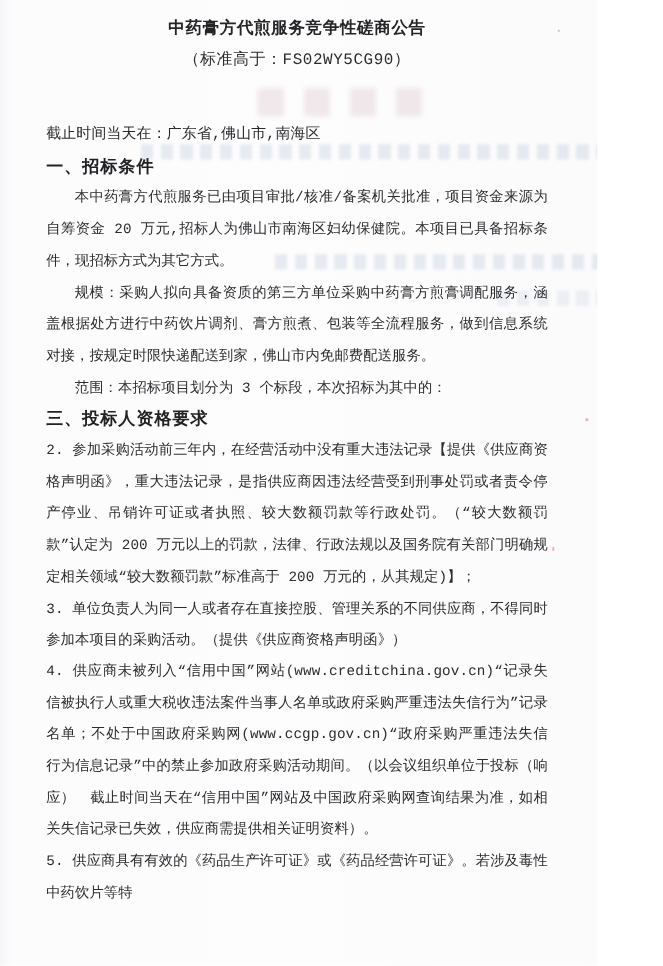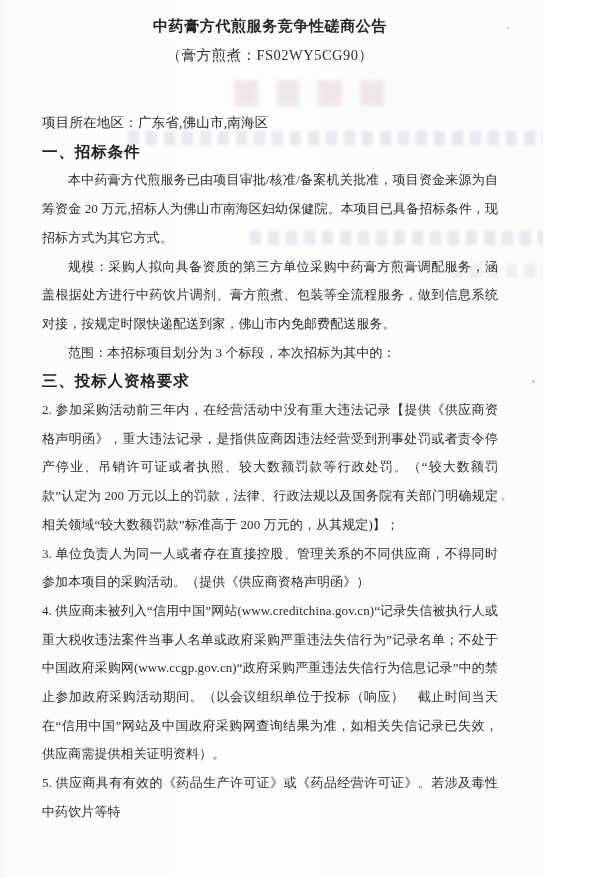--- a/index.html
+++ b/index.html
@@ -10,21 +10,21 @@
     width: 603px;
     height: 878px;
     overflow: hidden;
     background: #ffffff;
   }
   .page {
     position: relative;
     width: 543px;
     height: 878px;
     background: linear-gradient(90deg, #f6f6f8 0px, #fcfcfd 10px, #fdfdfe 50%, #fbfbfc 100%);
-    font-family: Liberation Serif, serif;
+    font-family: Liberation Mono, monospace;
     color: #2d2d30;
     overflow: hidden;
   }
   .content {
     position: relative;
     padding: 0 45px 0 42px;
     z-index: 2;
   }
   .doc-title {
     margin: 0;
@@ -118,23 +118,23 @@
   <div class="artifact bleed-row bleed-row-2"></div>
   <div class="artifact bleed-row bleed-row-3"></div>
   <div class="speck speck-1"></div>
   <div class="speck speck-2"></div>
   <div class="speck speck-3"></div>
   <div class="speck speck-4"></div>
 
   <div class="content">
 
     <h1 class="doc-title">中药膏方代煎服务竞争性磋商公告</h1>
-    <div class="doc-subtitle">（膏方煎煮：FS02WY5CG90）</div>
+    <div class="doc-subtitle">（标准高于：FS02WY5CG90）</div>
 
-    <p class="location-line">项目所在地区：广东省,佛山市,南海区</p>
+    <p class="location-line">截止时间当天在：广东省,佛山市,南海区</p>
 
     <h2 class="section-heading">一、招标条件</h2>
     <p class="para indent">本中药膏方代煎服务已由项目审批/核准/备案机关批准，项目资金来源为自筹资金 20 万元,招标人为佛山市南海区妇幼保健院。本项目已具备招标条件，现招标方式为其它方式。</p>
 
     <p class="para indent">规模：采购人拟向具备资质的第三方单位采购中药膏方煎膏调配服务，涵盖根据处方进行中药饮片调剂、膏方煎煮、包装等全流程服务，做到信息系统对接，按规定时限快递配送到家，佛山市内免邮费配送服务。</p>
     <p class="para indent">范围：本招标项目划分为 3 个标段，本次招标为其中的：</p>
 
     <h2 class="section-heading">三、投标人资格要求</h2>
     <p class="para">2. 参加采购活动前三年内，在经营活动中没有重大违法记录【提供《供应商资格声明函》，重大违法记录，是指供应商因违法经营受到刑事处罚或者责令停产停业、吊销许可证或者执照、较大数额罚款等行政处罚。（“较大数额罚款”认定为 200 万元以上的罚款，法律、行政法规以及国务院有关部门明确规定相关领域“较大数额罚款”标准高于 200 万元的，从其规定)】；</p>
     <p class="para">3. 单位负责人为同一人或者存在直接控股、管理关系的不同供应商，不得同时参加本项目的采购活动。（提供《供应商资格声明函》）</p>

